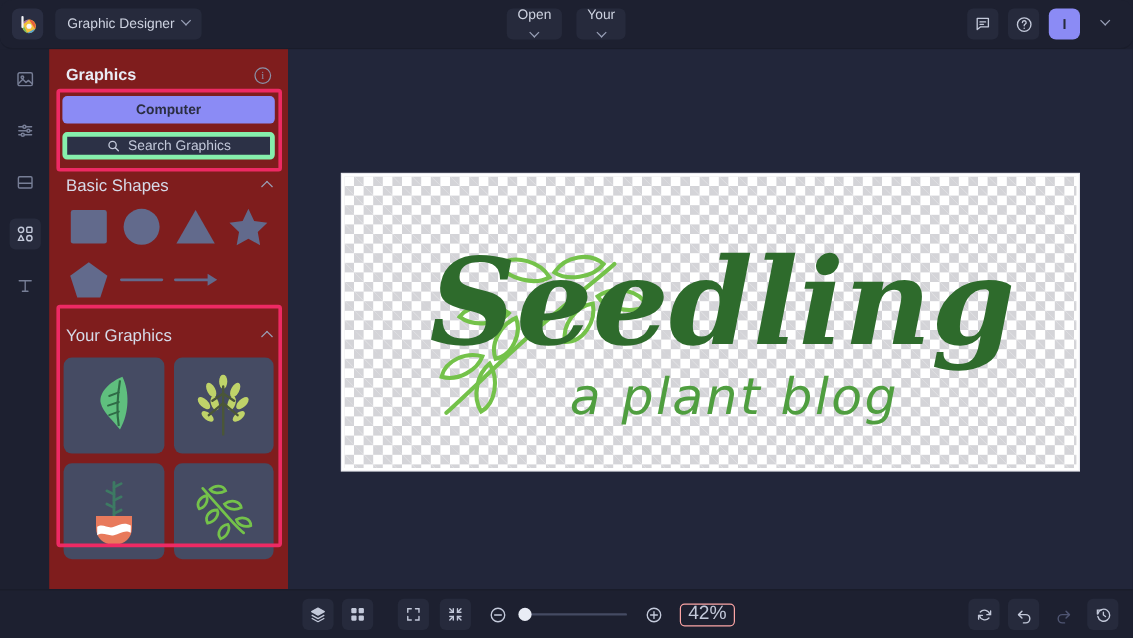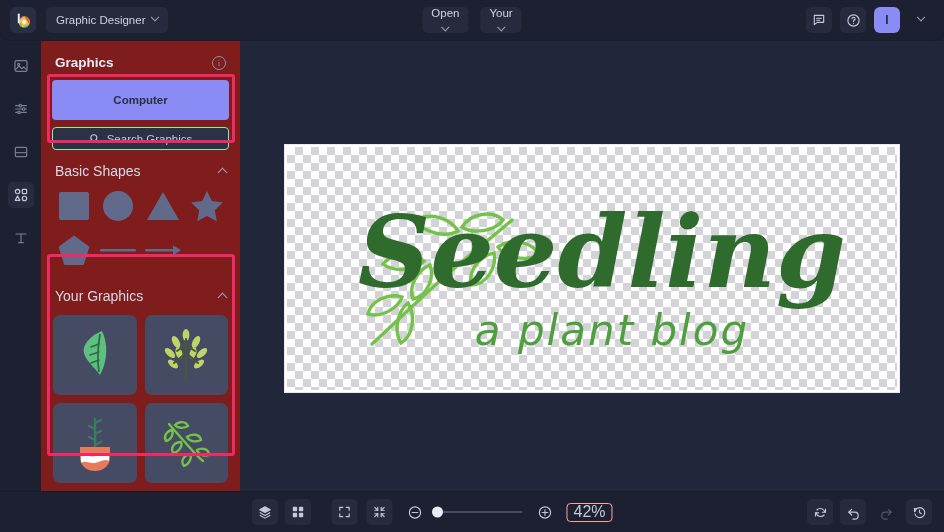--- a/index.html
+++ b/index.html
@@ -76,28 +76,28 @@
   }
   .panel-head {
     display: flex; align-items: center; justify-content: space-between;
     padding: 14px 14px 10px 14px;
   }
   .panel-title { color: #e9ecf5; font-size: 13.5px; font-weight: bold; }
   .info-ic { width: 14px; height: 14px; border-radius: 50%; border: 1.3px solid #8a91a8; color: #8a91a8; font-size: 9px; display:flex; align-items:center; justify-content:center; font-family: "Liberation Serif", serif; cursor: pointer; }
 
   .src-wrap { padding: 0 11px; }
   .btn-primary {
-    width: 100%; height: 40px; border-radius: 4px; background: #8b8bf5;
+    width: 100%; height: 23px; border-radius: 4px; background: #8b8bf5;
     color: #2b2e42; font-size: 11.5px; font-weight: bold; border: none; cursor: pointer;
     font-family: "Liberation Sans", sans-serif;
     display: flex; align-items: center; justify-content: center;
   }
   .search-box {
     margin-top: 7px; width: 100%; height: 23px; border-radius: 4px;
-    background: #2c3146; border: 1px solid #86efac;
+    background: #2c3146; border: 4px solid #86efac;
     display: flex; align-items: center; justify-content: center; gap: 7px;
     cursor: text;
   }
   .search-box span { color: #c3c9da; font-size: 11.5px; }
 
   .section-head {
     display: flex; align-items: center; justify-content: space-between;
     padding: 13px 14px 7px 14px;
     cursor: pointer;
   }

